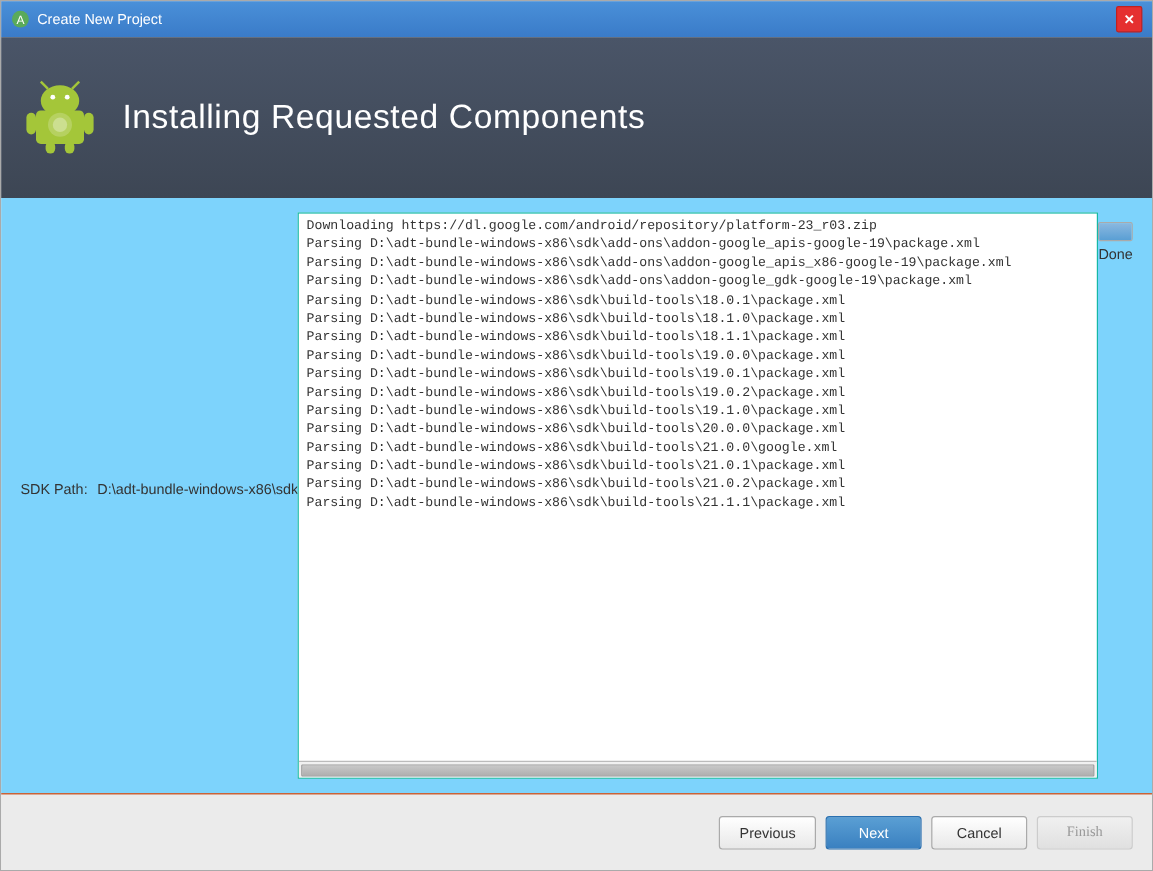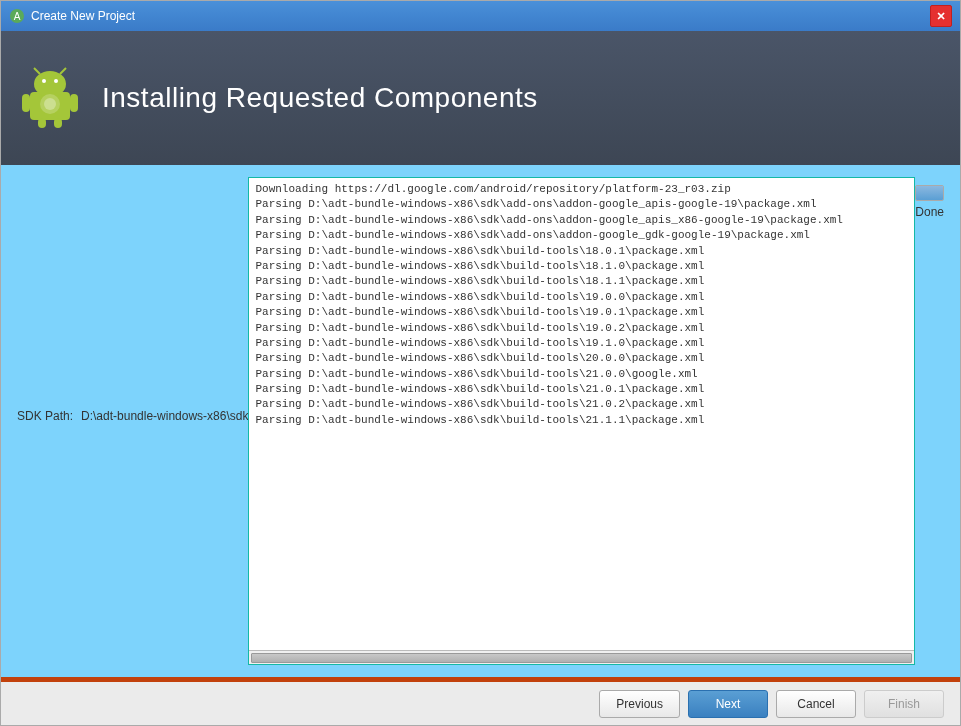--- a/index.html
+++ b/index.html
@@ -197,22 +197,22 @@
 
     .status-text {
       font-size: 12px;
       color: #333;
       margin-top: 2px;
     }
 
     
     .footer {
       background: #ebebeb;
-      border-top: 5px solid #c2410c;
-      height: 48px;
+      border-top: 1px solid #c2410c;
+      height: 64px;
       display: flex;
       align-items: center;
       justify-content: flex-end;
       padding: 16px 16px;
       gap: 8px;
       flex-shrink: 0;
     }
 
     .btn {
       min-width: 80px;
@@ -235,20 +235,21 @@
       color: white;
       border-color: #2a70b0;
       font-weight: normal;
     }
 
     .btn-disabled {
       background: linear-gradient(to bottom, #f0f0f0, #e0e0e0);
       color: #999;
       border-color: #ccc;
       cursor: default;
+      font-family: Liberation Serif, serif;
     }
 
     
     .android-logo {
       width: 64px;
       height: 64px;
     }
   </style>
 </head>
 <body>

